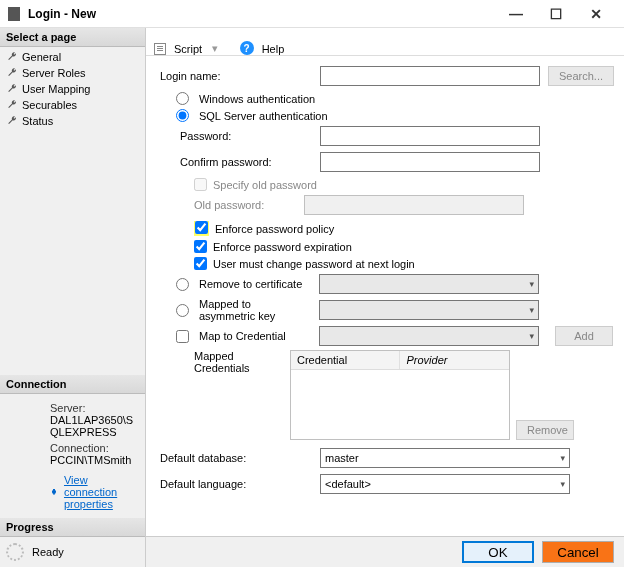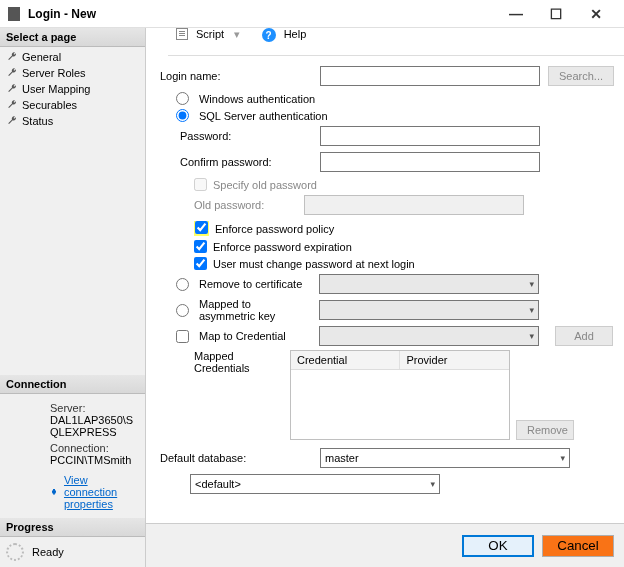--- a/index.html
+++ b/index.html
@@ -19,21 +19,21 @@
 .nav-item .wrench svg { width: 12px; height: 12px; }
 .conn-body { padding: 4px 6px 8px; font-size: 11px; margin-left: 44px; }
 .conn-body .lbl { color: #333; margin-top: 4px; }
 .conn-body .val { color: #000; word-break: break-all; }
 .link-row { display: flex; align-items: center; gap: 6px; margin-top: 8px; }
 .link-row a { color: #0066cc; text-decoration: underline; cursor: pointer; }
 .plug { width: 14px; height: 14px; color: #0066cc; }
 .progress-body { padding: 6px; display: flex; align-items: center; gap: 8px; }
 .spinner { width: 18px; height: 18px; border: 2px dotted #bbb; border-radius: 50%; }
 .main { flex: 1; display: flex; flex-direction: column; background: #fff; }
-.toolbar { height: 28px; display: flex; align-items: flex-start; gap: 8px; padding: 0 8px; border-bottom: 1px solid #ddd; margin-left: 22px; }
+.toolbar { height: 28px; display: flex; align-items: flex-end; gap: 8px; padding: 0 8px; border-bottom: 1px solid #ddd; }
 .toolbar .tsep { color: #999; margin-left: 2px; }
 .help-icon { width: 14px; height: 14px; border-radius: 50%; background: #1e90ff; color: #fff; display: inline-flex; align-items: center; justify-content: center; font-size: 10px; font-weight: bold; }
 .form { flex: 1; padding: 10px 10px 0 14px; overflow: hidden; }
 .row { display: flex; align-items: center; margin-bottom: 6px; }
 .row .label { width: 130px; }
 .row .label.indent1 { padding-left: 20px; }
 .row .label.indent2 { padding-left: 34px; color: #888; }
 .row .gap { width: 30px; }
 input[type=text], input[type=password] { height: 20px; border: 1px solid #767676; background: #fff; padding: 1px 4px; font-size: 11px; }
 input[disabled] { background: #f0f0f0; color: #888; border-color: #c0c0c0; }
@@ -44,23 +44,23 @@
 .radio-row { display: flex; align-items: center; gap: 10px; margin-bottom: 4px; padding-left: 16px; }
 .check-row { display: flex; align-items: center; gap: 6px; margin-bottom: 4px; padding-left: 34px; }
 .check-row.disabled { color: #888; }
 .hl { background: #ffff66; padding: 0 1px; }
 .combo { height: 20px; border: 1px solid #767676; background: #e8e8e8; display: flex; align-items: center; justify-content: space-between; padding: 0 4px; width: 220px; color: #666; }
 .combo .arrow { font-size: 9px; color: #555; }
 .combo.white { background: #fff; color: #000; }
 .cred-table { width: 220px; height: 90px; border: 1px solid #c0c0c0; background: #fff; }
 .cred-head { display: flex; background: #f4f4f4; border-bottom: 1px solid #ddd; font-size: 11px; }
 .cred-head div { padding: 3px 6px; flex: 1; border-right: 1px solid #e0e0e0; }
-.cred-head div:last-child { border-right: none; }
+.cred-head div:last-child { border-right: none; font-style: italic; }
 .side-btns { display: flex; flex-direction: column; gap: 4px; margin-left: 6px; }
-.footer { height: 44px; border-top: 1px solid #ccc; display: flex; align-items: center; justify-content: flex-end; gap: 8px; padding: 0 10px; background: #f0f0f0; }
+.footer { height: 31px; border-top: 1px solid #ccc; display: flex; align-items: center; justify-content: flex-end; gap: 8px; padding: 0 10px; background: #f0f0f0; }
 .footer .ok { width: 72px; height: 22px; border: 2px solid #0078d7; background: #e5f1fb; }
 .footer .cancel { width: 72px; height: 22px; border: 1px solid #adadad; background: #f97316; }
 .flex-spacer { flex: 1; }
 input[type=radio], input[type=checkbox] { width: 13px; height: 13px; margin: 0; }
 .script-icon { width: 12px; height: 12px; display: inline-block; background: #fff; border: 1px solid #888; position: relative; }
 .script-icon::after { content: ""; position: absolute; left: 2px; top: 2px; width: 6px; height: 1px; background: #888; box-shadow: 0 2px 0 #888, 0 4px 0 #888; }
 </style>
 </head>
 <body>
 
@@ -240,20 +240,21 @@
 
         <div class="row" style="margin-top:8px">
           <span class="label">Default database:</span>
           <span class="gap"></span>
           <div class="combo white" style="width:250px">
             <span>master</span>
             <span class="arrow">▾</span>
           </div>
         </div>
         <div class="row">
+          <span class="label">Default language:</span>
           <span class="gap"></span>
           <div class="combo white" style="width:250px">
             <span>&lt;default&gt;</span>
             <span class="arrow">▾</span>
           </div>
         </div>
       </div>
 
       <div class="footer">
         <button class="ok">OK</button>

